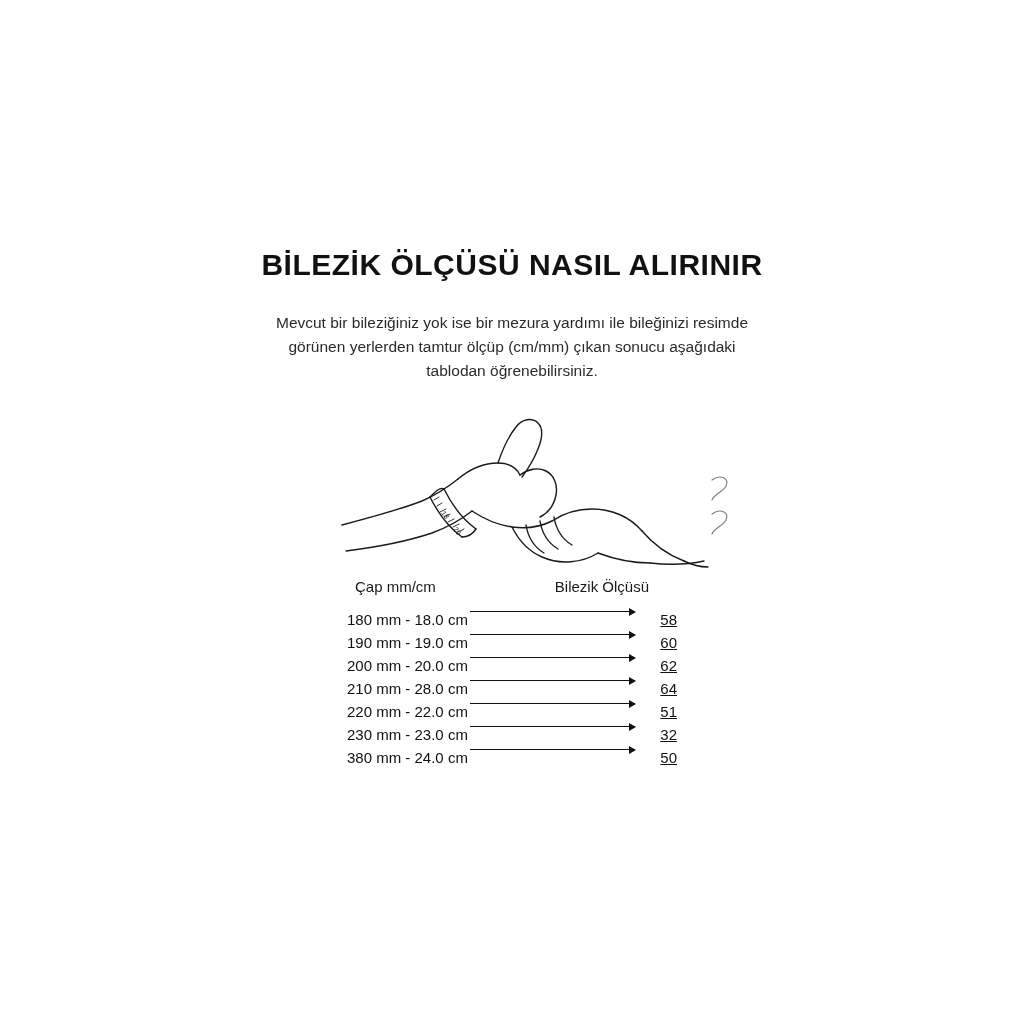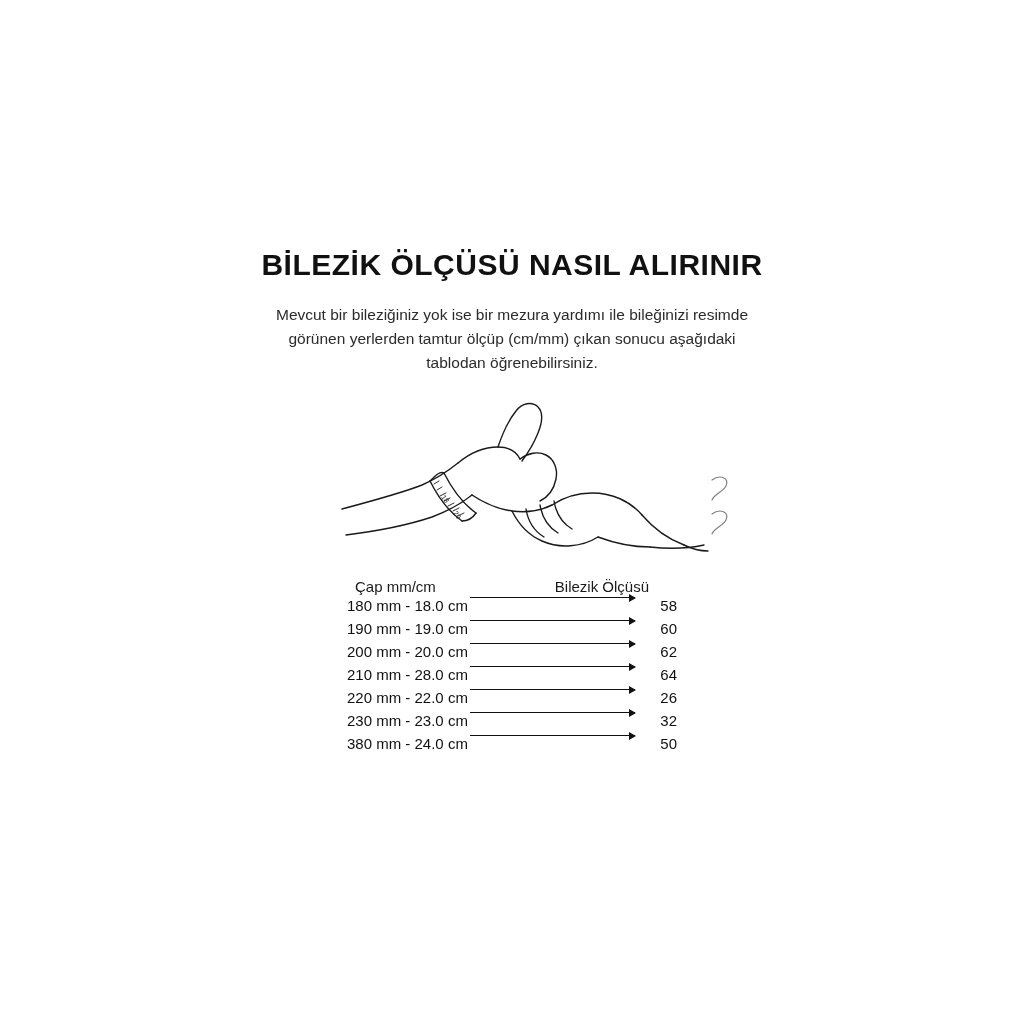--- a/index.html
+++ b/index.html
@@ -42,21 +42,21 @@
     margin: 0 0 14px 0;
     line-height: 1.1;
   }
 
   .guide-subtitle {
     font-size: 15.5px;
     line-height: 1.55;
     color: #2b2b2b;
     text-align: center;
     max-width: 500px;
-    margin: 8px;
+    margin: 16px;
   }
 
   .illustration {
     margin-top: 6px;
     width: 400px;
     height: 190px;
     position: relative;
   }
 
   .illustration svg {
@@ -80,21 +80,21 @@
     transform: translateX(-50%);
     top: 578px;
     width: 330px;
   }
 
   .table-head {
     display: flex;
     justify-content: space-between;
     font-size: 15px;
     color: #1a1a1a;
-    margin-bottom: 2px;
+    margin-bottom: 16px;
     padding: 0 2px;
   }
 
   .head-left { margin-left: 6px; }
   .head-right { margin-right: 26px; }
 
   .row {
     display: flex;
     font-size: 15px;
     color: #111111;
@@ -122,20 +122,21 @@
     border-left: 7px solid #111111;
     border-top: 4px solid transparent;
     border-bottom: 4px solid transparent;
   }
 
   .row .value {
     flex: 0 0 34px;
     text-align: right;
     padding-left: 8px;
     white-space: nowrap;
+    text-decoration: underline;
   }
 </style>
 </head>
 <body>
 
 <div class="page">
 
   <div class="guide">
 
     <h1 class="guide-title">BİLEZİK ÖLÇÜSÜ NASIL ALIRINIR</h1>
@@ -221,21 +222,21 @@
 
     <div class="row">
       <span class="size">210 mm - 28.0 cm</span>
       <span class="connector"></span>
       <span class="value">64</span>
     </div>
 
     <div class="row">
       <span class="size">220 mm - 22.0 cm</span>
       <span class="connector"></span>
-      <span class="value">26</span>
+      <span class="value">51</span>
     </div>
 
     <div class="row">
       <span class="size">230 mm - 23.0 cm</span>
       <span class="connector"></span>
       <span class="value">32</span>
     </div>
 
     <div class="row">
       <span class="size">380 mm - 24.0 cm</span>

